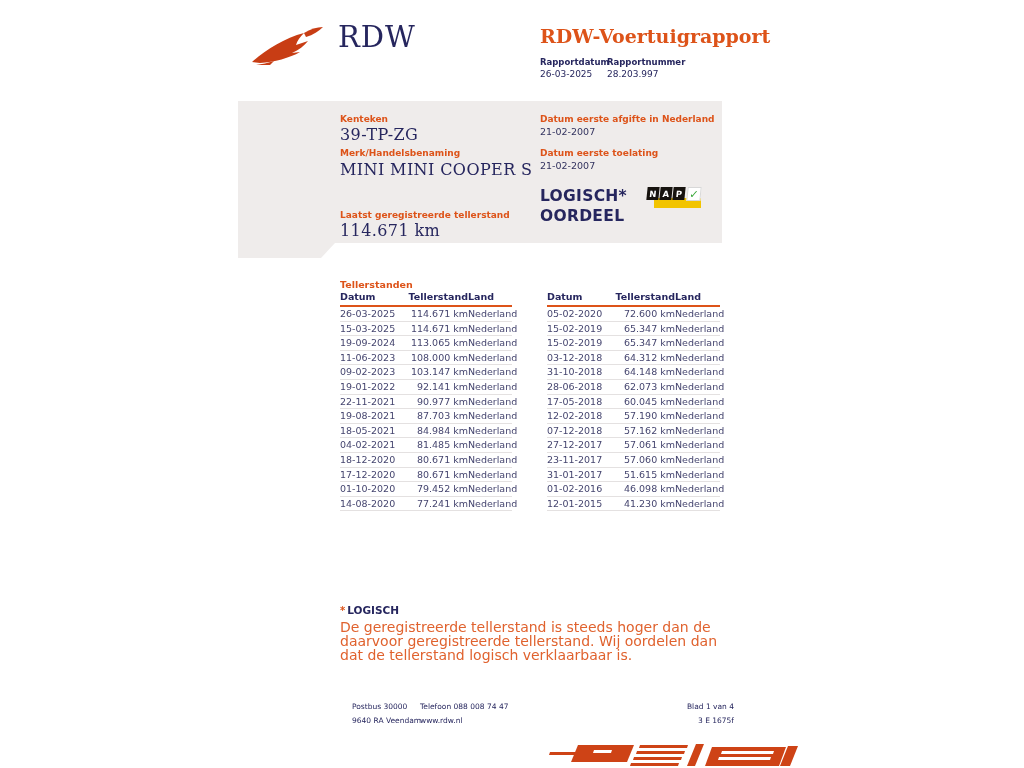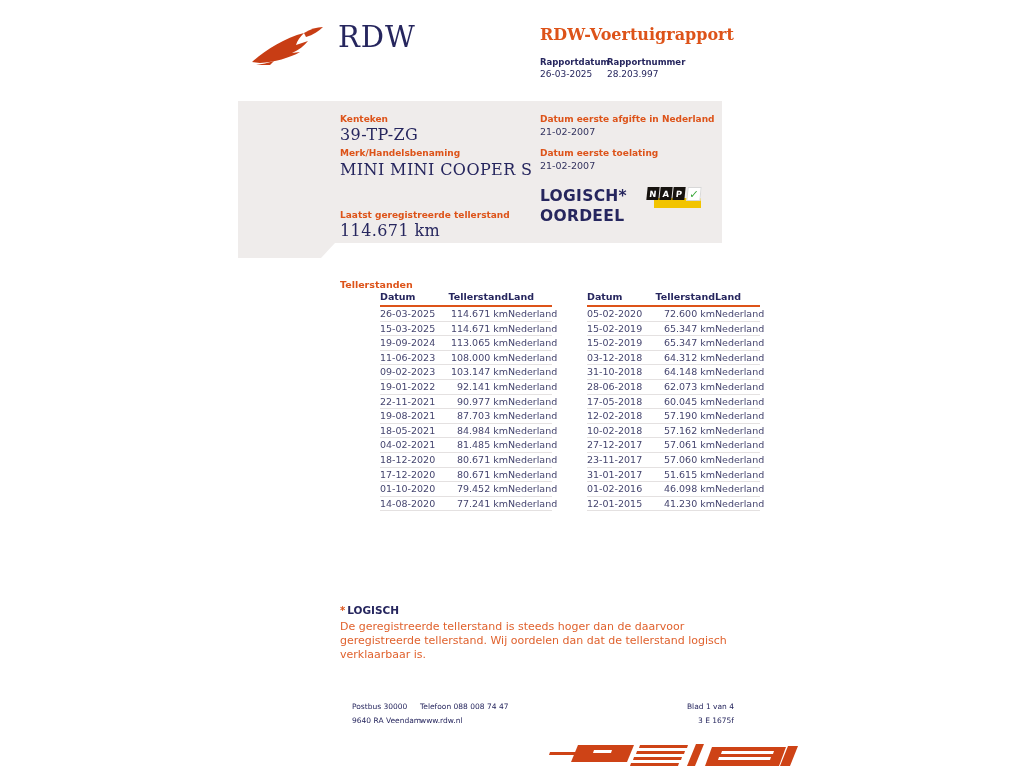--- a/index.html
+++ b/index.html
@@ -13,21 +13,21 @@
     --nap-green:#35A635;
   }
   *{margin:0;padding:0;box-sizing:border-box;}
   html,body{width:1024px;height:768px;background:#fff;overflow:hidden;}
   body{font-family:"DejaVu Sans",sans-serif;}
   .page{position:relative;width:1020px;height:768px;background:#fff;}
 
   
   .logo-svg{position:absolute;left:250px;top:24px;width:82px;height:44px;}
   .logo-text{position:absolute;left:338px;top:20px;font-family:"DejaVu Serif",serif;font-size:29px;color:var(--navy);letter-spacing:1px;}
-  .doc-title{position:absolute;left:540px;top:25px;font-family:"DejaVu Serif",serif;font-weight:bold;font-size:16px;color:var(--orange);}
+  .doc-title{position:absolute;left:540px;top:25px;font-family:"DejaVu Serif",serif;font-weight:bold;font-size:19px;color:var(--orange);}
   .meta-label{position:absolute;font-size:8.5px;font-weight:bold;color:var(--navy);}
   .meta-value{position:absolute;font-size:9px;color:var(--navy);}
 
   
   .panel{position:absolute;left:238px;top:101px;width:484px;height:142px;background:var(--panel);}
   .panel-tab{position:absolute;left:238px;top:243px;width:97px;height:15px;background:var(--panel);
     clip-path:polygon(0 0,100% 0,calc(100% - 14px) 100%,0 100%);}
   .lbl{position:absolute;font-size:9px;font-weight:bold;color:var(--orange);}
   .big-val{position:absolute;font-family:"DejaVu Serif",serif;font-size:16px;color:var(--navy);letter-spacing:.4px;}
   .sm-val{position:absolute;font-size:9.5px;color:#33335F;}
@@ -36,34 +36,34 @@
   
   .nap{position:absolute;left:647px;top:187px;width:58px;height:24px;}
   .nap-bar{position:absolute;left:7px;top:11px;width:47px;height:10px;background:var(--nap-yellow);}
   .nap-tile{position:absolute;top:0;width:12px;height:13px;background:#17130F;color:#fff;font-size:8.5px;font-weight:bold;
     display:flex;align-items:center;justify-content:center;transform:skewX(-6deg);}
   .nap-check{position:absolute;left:40px;top:0;width:14px;height:14px;background:#fff;border:1px solid #D8D8D8;
     color:var(--nap-green);font-size:11px;font-weight:bold;display:flex;align-items:center;justify-content:center;transform:skewX(-6deg);}
 
   
   .section-heading{position:absolute;left:340px;top:279px;font-size:9.5px;font-weight:bold;color:var(--orange);}
-  .otable{position:absolute;top:291px;margin-left:40px;}
+  .otable{position:absolute;top:291px;}
   .otable.left{left:340px;width:172px;}
   .otable.right{left:547px;width:173px;}
   .thead,.trow{display:grid;grid-template-columns:64px 64px 1fr;}
   .thead{font-size:9.5px;font-weight:bold;color:var(--navy);padding-bottom:3px;border-bottom:2px solid var(--orange);}
   .trow{font-size:9.5px;color:var(--navy-soft);line-height:13.6px;border-bottom:1px solid var(--rowline);}
   .c-datum{text-align:left;}
   .c-tell{text-align:right;}
   .c-land{}
 
   
   .footnote-title{position:absolute;left:340px;top:604px;font-size:10.5px;font-weight:bold;color:var(--navy);}
   .footnote-title .ast{color:var(--orange);margin-right:2px;font-size:10px;}
-  .footnote-text{position:absolute;left:340px;top:620px;width:392px;font-size:11px;line-height:14px;color:#E0622E;}
+  .footnote-text{position:absolute;left:340px;top:620px;width:392px;font-size:14px;line-height:14px;color:#E0622E;}
 
   
   .foot{position:absolute;font-size:7.5px;color:var(--navy);line-height:14px;margin-left:12px;}
   .foot.addr{left:340px;top:700px;}
   .foot.contact{left:408px;top:700px;}
   .foot.pageinfo{left:602px;top:700px;width:120px;text-align:right;}
   .foot a{color:var(--navy);text-decoration:none;}
 
   .bottom-art{position:absolute;left:536px;top:741px;width:266px;height:27px;}
 </style>
@@ -237,21 +237,21 @@
         <span class="c-datum">17-05-2018</span>
         <span class="c-tell">60.045 km</span>
         <span class="c-land">Nederland</span>
       </div>
         <div class="trow">
         <span class="c-datum">12-02-2018</span>
         <span class="c-tell">57.190 km</span>
         <span class="c-land">Nederland</span>
       </div>
         <div class="trow">
-        <span class="c-datum">10-02-2018</span>
+        <span class="c-datum">07-12-2018</span>
         <span class="c-tell">57.162 km</span>
         <span class="c-land">Nederland</span>
       </div>
         <div class="trow">
         <span class="c-datum">27-12-2017</span>
         <span class="c-tell">57.061 km</span>
         <span class="c-land">Nederland</span>
       </div>
         <div class="trow">
         <span class="c-datum">23-11-2017</span>

